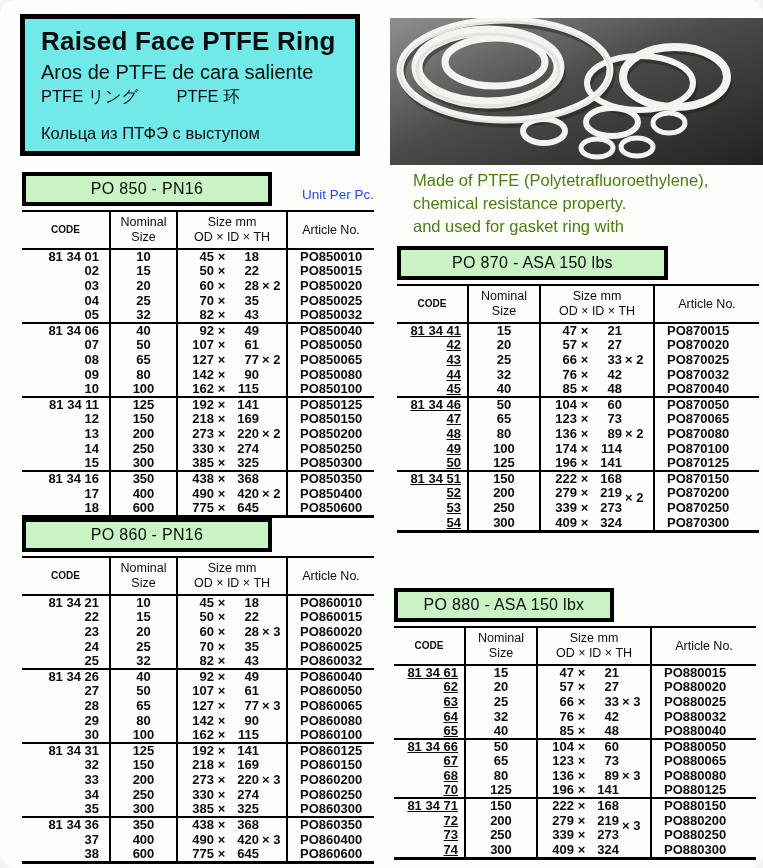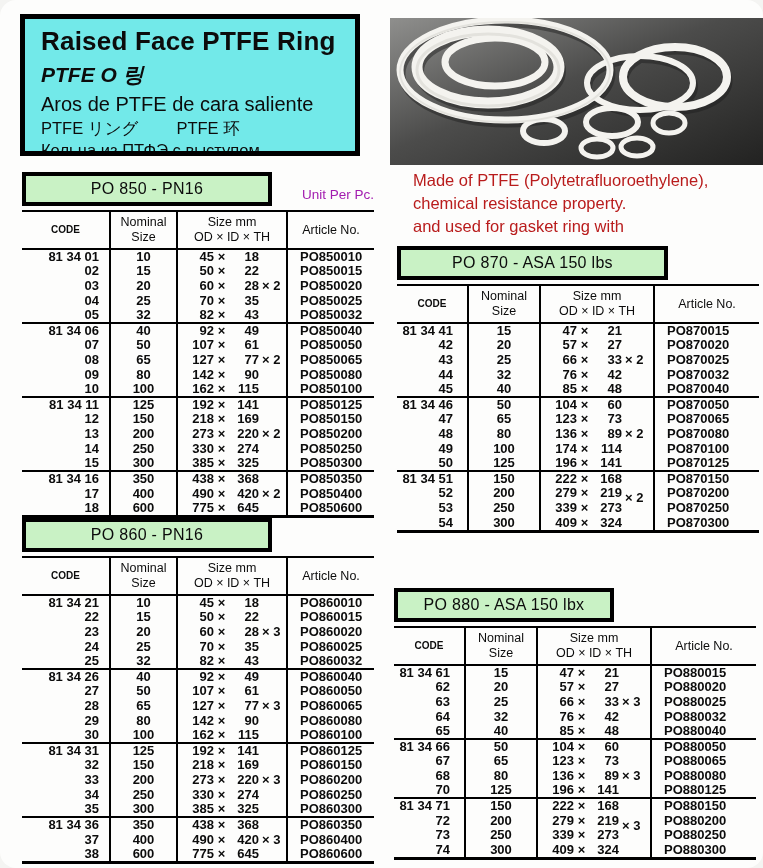--- a/index.html
+++ b/index.html
@@ -27,38 +27,38 @@
     background: var(--cyan);
     border: 5px solid #000;
     padding: 7px 8px 0 16px;
     overflow: hidden;
   }
   .lang-box .l1 { font-size: 26px; font-weight: bold; letter-spacing: 0.2px; }
   .lang-box .l2 { font-size: 21px; font-weight: bold; font-style: italic; margin-top: 4px; }
   .lang-box .l3 { font-size: 20px; margin-top: 4px; }
   .lang-box .l4 { font-size: 16.5px; margin-top: 2px; }
   .lang-box .l4 .gap { display: inline-block; width: 38px; }
-  .lang-box .l5 { font-size: 16.5px; margin-top: 1px; }
+  .lang-box .l5 { font-size: 16.5px; margin-top: 16px; }
 
   
   .photo {
     position: absolute;
     left: 390px; top: 18px;
     width: 373px; height: 147px;
   }
   .photo svg { display: block; }
 
   
   .descr {
     position: absolute;
     left: 413px; top: 169px;
     width: 350px;
     font-size: 16.5px;
     line-height: 1.38;
-    color: #b91c1c;
+    color: #4d7c0f;
   }
 
   
   .tbl-section { position: absolute; }
   .sec-po850 { left: 22px;  top: 172px; width: 354px; }
   .sec-po870 { left: 397px; top: 246px; width: 364px; }
   .sec-po860 { left: 22px;  top: 518px; width: 354px; }
   .sec-po880 { left: 394px; top: 564px; width: 364px; margin-top: 24px; }
 
   .title-box {
@@ -71,21 +71,21 @@
     letter-spacing: 0.3px;
   }
   .sec-po850 .title-box, .sec-po860 .title-box { width: 250px; }
   .sec-po870 .title-box { width: 271px; text-align: center; }
   .sec-po880 .title-box { width: 220px; }
 
   .unit-label {
     position: absolute;
     top: 15px; right: 2px;
     font-size: 13.5px;
-    color: #a21caf;
+    color: #1d4ed8;
   }
 
   table.spec { border-collapse: collapse; table-layout: fixed; border-bottom: 3px solid #000; }
   .sec-po850 table.spec, .sec-po860 table.spec { margin-top: 4px; width: 352px; }
   .sec-po870 table.spec, .sec-po880 table.spec { margin-top: 4px; width: 362px; }
 
   .spec th {
     border-top: 2px solid #000;
     border-bottom: 2px solid #000;
     font-weight: normal;
@@ -112,38 +112,37 @@
   .spec col.c-code    { width: 88px; }
   .spec col.c-nominal { width: 67px; }
   .spec col.c-size    { width: 110px; }
   .spec col.c-article { width: 87px; }
   .sec-po870 .spec col.c-code,  .sec-po880 .spec col.c-code    { width: 71px; }
   .sec-po870 .spec col.c-nominal, .sec-po880 .spec col.c-nominal { width: 72px; }
   .sec-po870 .spec col.c-size,  .sec-po880 .spec col.c-size    { width: 114px; }
   .sec-po870 .spec col.c-article, .sec-po880 .spec col.c-article { width: 105px; }
 
   td.code { text-align: right; padding-right: 10px; }
-  .sec-po870 td.code, .sec-po880 td.code { padding-right: 14px; }
+  .sec-po870 td.code, .sec-po880 td.code { padding-right: 6px; text-decoration: underline; }
   td.nominal { text-align: center; }
   td.size { text-align: left; padding-left: 5px; }
   td.size .od { display: inline-block; width: 31px; text-align: right; }
   td.size .x  { display: inline-block; width: 15px; text-align: center; }
   td.size .id { display: inline-block; width: 30px; text-align: right; }
   td.size .th { margin-left: 3px; }
   td.size .th-down { position: relative; top: 5px; }
   td.article { text-align: left; padding-left: 12px; }
 </style>
 </head>
 <body>
 
 <div id="page">
 
   <div class="lang-box">
     <div class="l1">Raised Face PTFE Ring</div>
-    <div class="l2">PTFE O 링</div>
     <div class="l3">Aros de PTFE de cara saliente</div>
     <div class="l4"><span>PTFE リング</span><span class="gap"></span><span>PTFE 环</span></div>
     <div class="l5">Кольца из ПТФЭ с выступом</div>
   </div>
 
   <div class="photo">
     <svg width="373" height="147" viewBox="0 0 373 147">
       <defs>
         <linearGradient id="bgGrad" x1="0" y1="0" x2="1" y2="1">
           <stop offset="0" stop-color="#8f8f8d"></stop>

